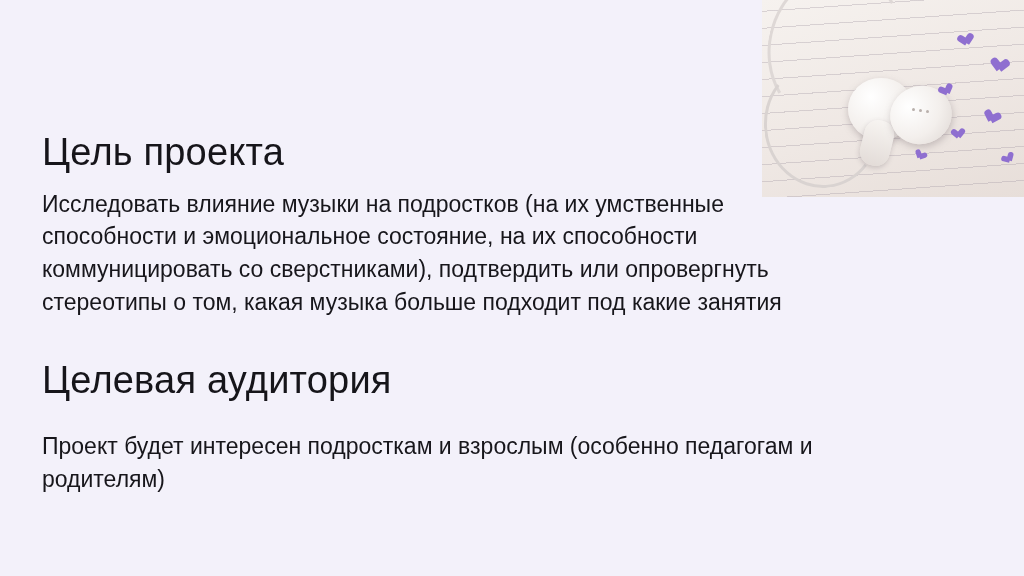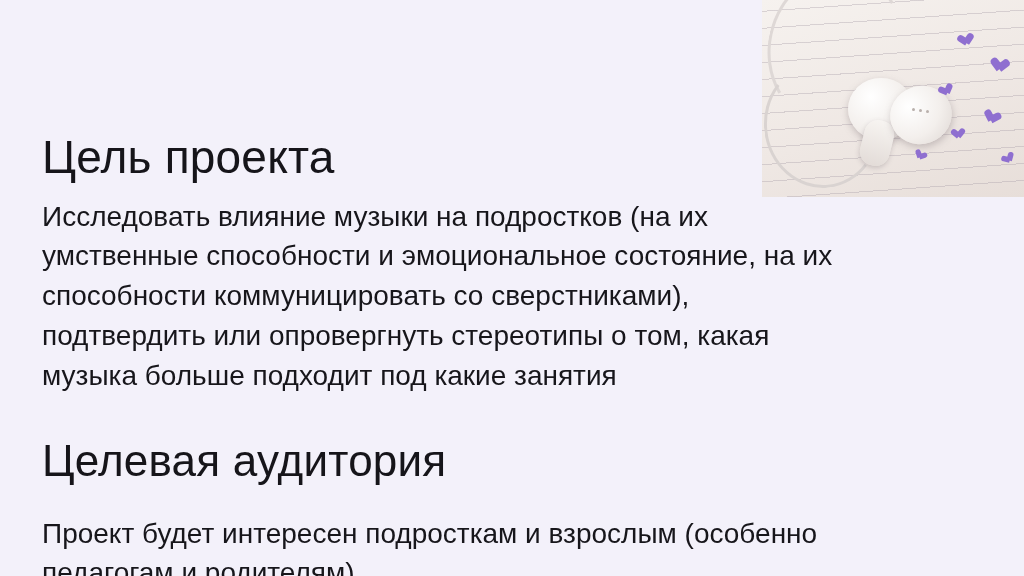--- a/index.html
+++ b/index.html
@@ -137,37 +137,37 @@
   .h7 { right: 8px;  top: 152px; transform: rotate(-30deg) scale(.8); }
 
   
   .content {
     position: absolute;
     left: 42px;
     top: 132px;
     width: 830px;
   }
   h1.heading {
-    font-size: 46px;
+    font-size: 38px;
     font-weight: 400;
     color: #16151a;
     margin: 0 0 14px 0;
     line-height: 1.1;
     letter-spacing: 0.2px;
   }
   p.body-text {
-    font-size: 28px;
+    font-size: 23px;
     font-weight: 400;
     color: #17161b;
     margin: 0;
     line-height: 1.42;
     max-width: 800px;
   }
   .block-2 { margin-top: 42px; }
-  .block-2 h1.heading { font-size: 44px; margin-bottom: 16px; }
+  .block-2 h1.heading { font-size: 38px; margin-bottom: 16px; }
   .block-2 p.body-text { max-width: 830px; margin-top: 28px; }
 </style>
 </head>
 <body>
 
 <div class="slide">
 
   <div class="photo">
     <div class="photo-inner"></div>
     <div class="photo-lines"></div>

